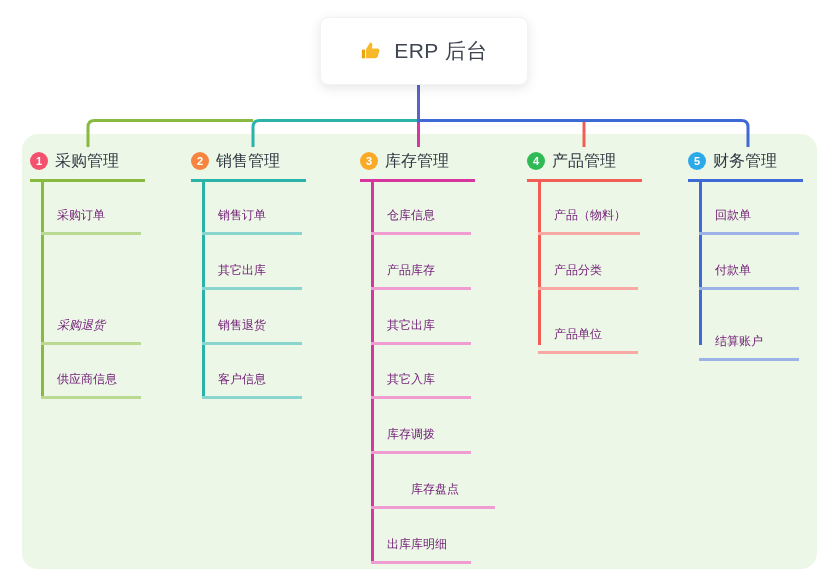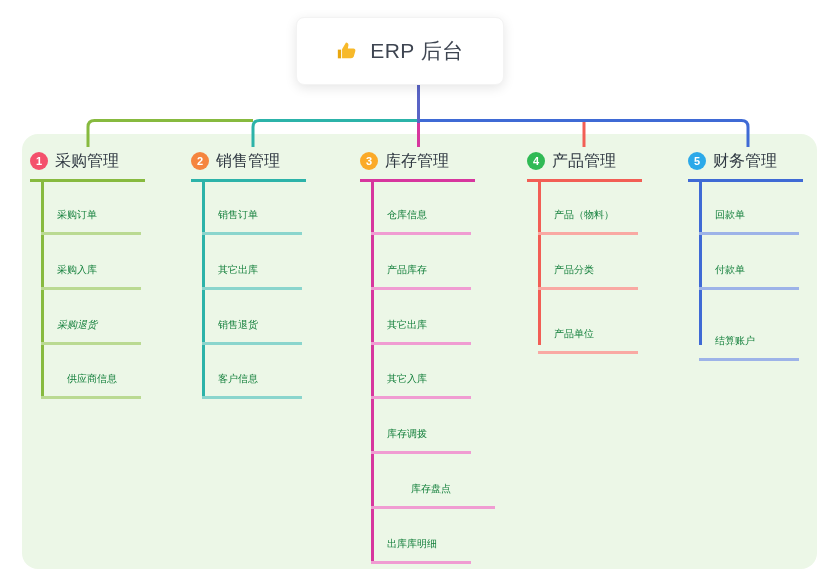--- a/index.html
+++ b/index.html
@@ -5,21 +5,21 @@
   html,body{margin:0;padding:0;background:#ffffff;}
   .canvas{
     position:relative;width:839px;height:588px;overflow:hidden;background:#ffffff;
     font-family:"Liberation Sans","DejaVu Sans",sans-serif;
   }
   .panel{
     position:absolute;left:22px;top:134px;width:795px;height:435px;
     border-radius:16px;background:#ecf7e7;
   }
   .root-node{
-    position:absolute;left:296px;top:17px;width:206px;height:66px;
+    position:absolute;left:320px;top:17px;width:206px;height:66px;
     background:#ffffff;border:1px solid #f3f3f3;border-radius:8px;
     box-shadow:0 3px 12px rgba(0,0,0,0.10);
     display:flex;align-items:center;justify-content:center;gap:12px;
   }
   .root-label{font-size:21px;color:#3e4551;font-weight:500;letter-spacing:0.5px;}
   .thumb{width:22px;height:22px;display:block;}
   .connector-svg{position:absolute;left:0;top:0;pointer-events:none;}
   .branch-header{
     position:absolute;top:151px;width:115px;
     display:flex;align-items:center;gap:7px;
@@ -29,21 +29,21 @@
   }
   .badge{
     width:18px;height:18px;border-radius:50%;flex:0 0 18px;
     display:flex;align-items:center;justify-content:center;
     color:#ffffff;font-size:11px;font-weight:bold;line-height:18px;
   }
   .trunk{position:absolute;width:3px;background:#999;}
   .child-node{
     position:absolute;
     padding:0 14px 7px 16px;border-bottom:3px solid #8b5cf6;
-    font-size:10px;line-height:20px;color:#15803d;white-space:nowrap;
+    font-size:12px;line-height:20px;color:#701a75;white-space:nowrap;
     min-width:70px;
   }
 </style>
 </head>
 <body>
 
 <div class="canvas">
 
   <div class="panel" style="background-color: rgb(236, 247, 231);"></div>
 
@@ -63,23 +63,22 @@
     </svg>
     <span class="root-label">ERP 后台</span>
   </div>
 
   <div class="branch-header" style="left: 30px; border-bottom-color: rgb(135, 186, 63);">
     <span class="badge" style="background-color: rgb(244, 81, 108);">1</span>
     <span>采购管理</span>
   </div>
   <div class="trunk" style="left: 41px; top: 180px; height: 219px; background-color: rgb(135, 186, 63);"></div>
   <div class="child-node" style="left: 41px; top: 205px; border-bottom-color: rgb(186, 218, 146);">采购订单</div>
-  <div class="child-node" style="left: 41px; top: 259.8px; border-bottom-color: rgb(186, 218, 146);">采购入库</div>
   <div class="child-node" style="left: 41px; top: 314.6px; border-bottom-color: rgb(186, 218, 146); font-style: italic;">采购退货</div>
-  <div class="child-node" style="left: 41px; top: 369.4px; border-bottom-color: rgb(186, 218, 146); text-align: center;">供应商信息</div>
+  <div class="child-node" style="left: 41px; top: 369.4px; border-bottom-color: rgb(186, 218, 146);">供应商信息</div>
 
   <div class="branch-header" style="left: 191px; border-bottom-color: rgb(44, 179, 169);">
     <span class="badge" style="background-color: rgb(245, 133, 63);">2</span>
     <span>销售管理</span>
   </div>
   <div class="trunk" style="left: 202px; top: 180px; height: 219px; background-color: rgb(44, 179, 169);"></div>
   <div class="child-node" style="left: 202px; top: 205px; border-bottom-color: rgb(138, 213, 205);">销售订单</div>
   <div class="child-node" style="left: 202px; top: 259.8px; border-bottom-color: rgb(138, 213, 205);">其它出库</div>
   <div class="child-node" style="left: 202px; top: 314.6px; border-bottom-color: rgb(138, 213, 205);">销售退货</div>
   <div class="child-node" style="left: 202px; top: 369.4px; border-bottom-color: rgb(138, 213, 205);">客户信息</div>

